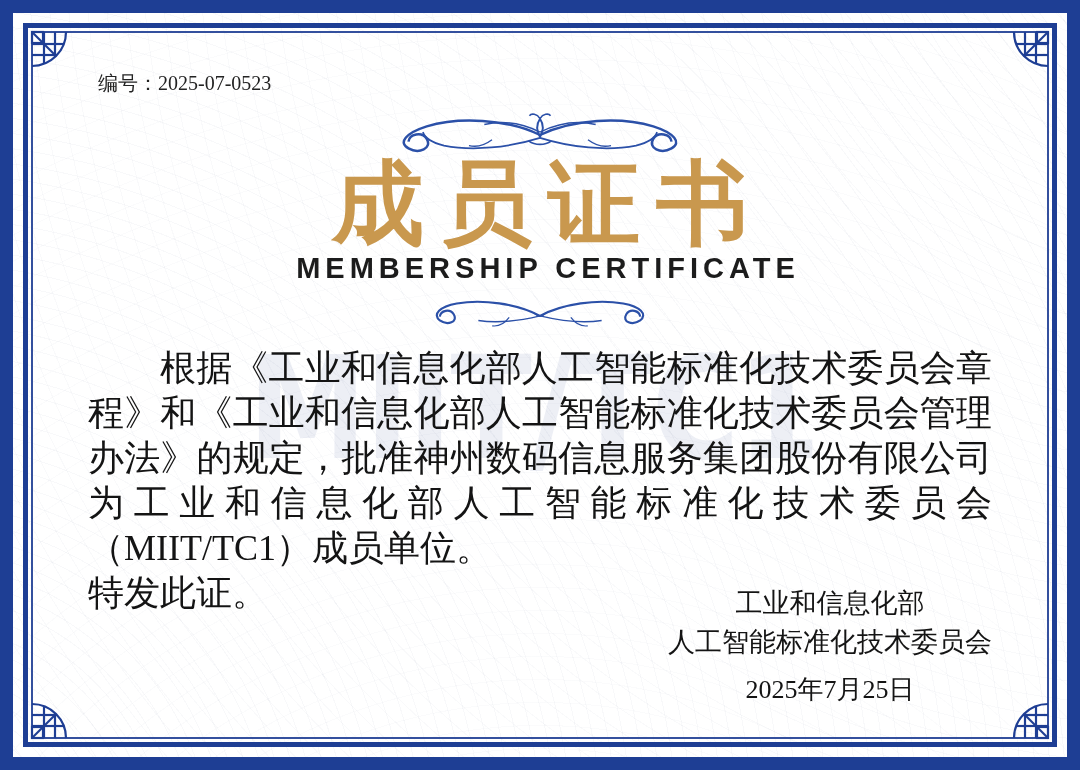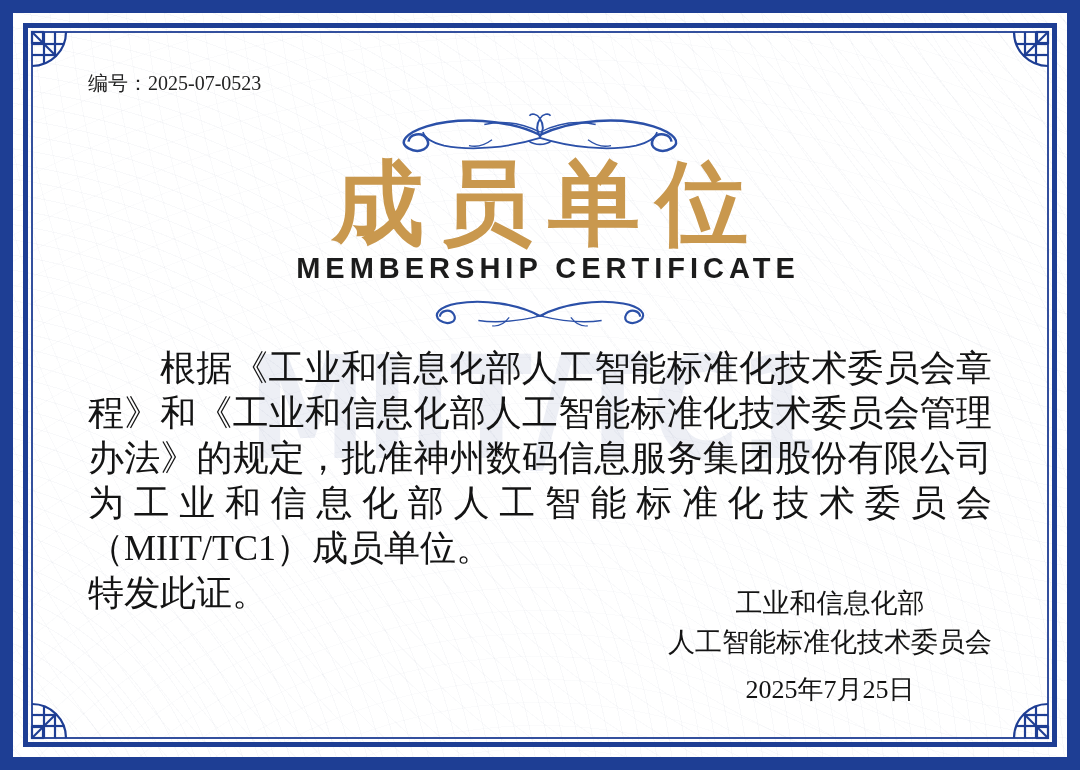--- a/index.html
+++ b/index.html
@@ -31,21 +31,21 @@
     transform:scaleX(0.84);transform-origin:left top;
     white-space:nowrap;pointer-events:none;
     z-index:1;
   }
   .header-row{
     position:absolute;top:70px;left:88px;right:88px;
     display:flex;justify-content:space-between;align-items:baseline;
     z-index:2;
   }
   .issuer{font-size:22px;font-weight:bold;letter-spacing:1px;color:#151515;}
-  .serial{font-size:20px;color:#222;}
+  .serial{font-size:20px;color:#222;margin-left:10px;}
   .flourish-top{position:absolute;top:111px;left:50%;transform:translateX(-50%);color:var(--flourish);z-index:2;}
   .flourish-bottom{position:absolute;top:292px;left:50%;transform:translateX(-50%);color:var(--flourish);z-index:2;}
   .title{
     position:absolute;top:156px;left:0;width:100%;
     margin:0;text-align:center;
     font-size:92px;font-weight:bold;line-height:1.05;
     letter-spacing:16px;text-indent:16px;
     color:var(--gold);
     z-index:2;
   }
@@ -120,21 +120,21 @@
         <path stroke-width="1.6" d="M170 22 C150 12 130 10 112 14"></path>
         <path stroke-width="1.4" d="M120 30 C112 36 104 38 96 36"></path>
       </g>
       <use href="#fhalf" transform="translate(340,0) scale(-1,1)"></use>
       <path stroke-width="2" d="M170 8 C166 14 166 20 170 27 C174 20 174 14 170 8"></path>
       <path stroke-width="1.6" d="M170 8 C167 3 161 2 159 5 M170 8 C173 3 179 2 181 5"></path>
       <path stroke-width="1.6" d="M158 31 C165 36 175 36 182 31"></path>
     </g>
   </svg>
 
-  <h1 class="title">成员单位</h1>
+  <h1 class="title">成员证书</h1>
 
   <div class="subtitle">MEMBERSHIP CERTIFICATE</div>
 
   <svg class="flourish-bottom" width="262" height="40" viewBox="0 0 340 50" aria-hidden="true">
     <g fill="none" stroke="currentColor">
       <g id="fhalf2">
         <path stroke-width="2.8" d="M170 30 C140 14 95 8 62 14 C40 18 30 28 40 36 C50 43 64 38 58 28 C53 20 41 23 40 31"></path>
         <path stroke-width="1.8" d="M170 30 C145 36 115 40 90 36"></path>
         <path stroke-width="1.6" d="M130 32 C124 40 116 44 108 43"></path>
       </g>

